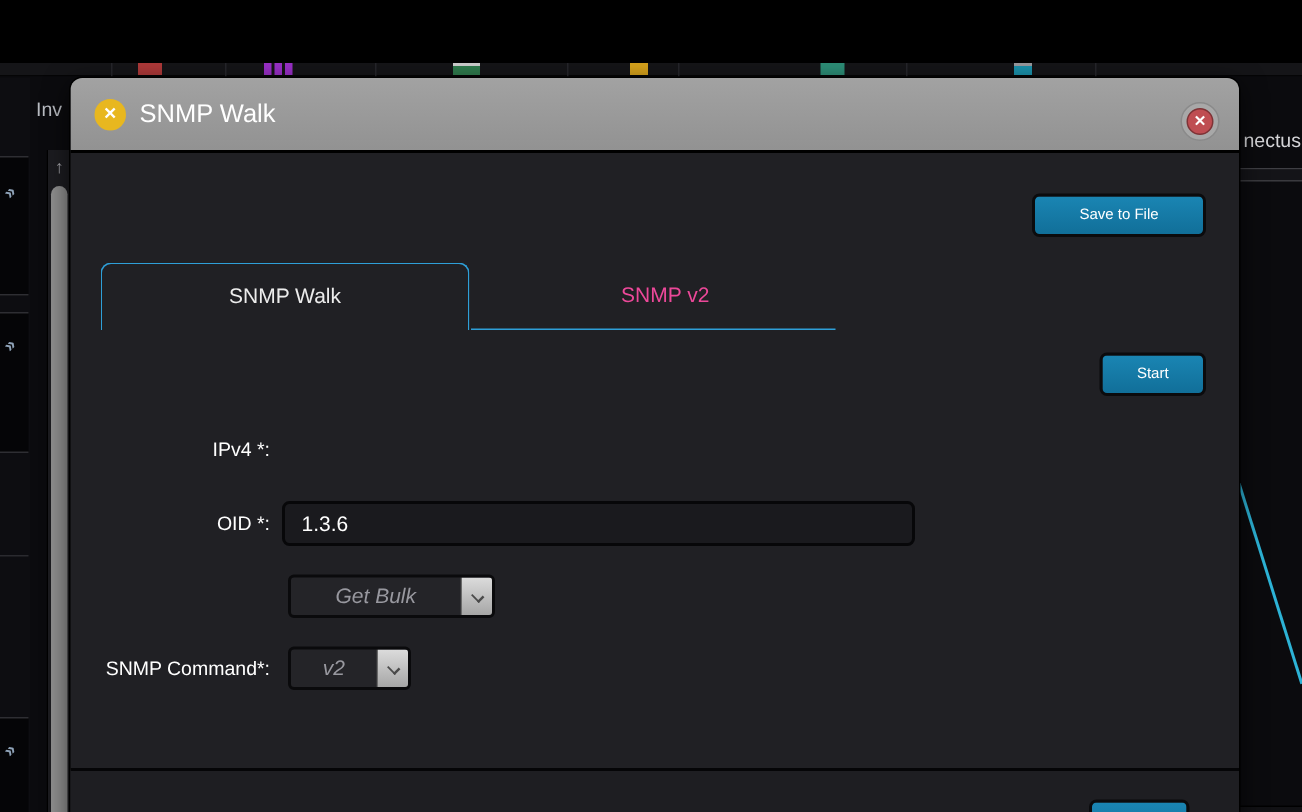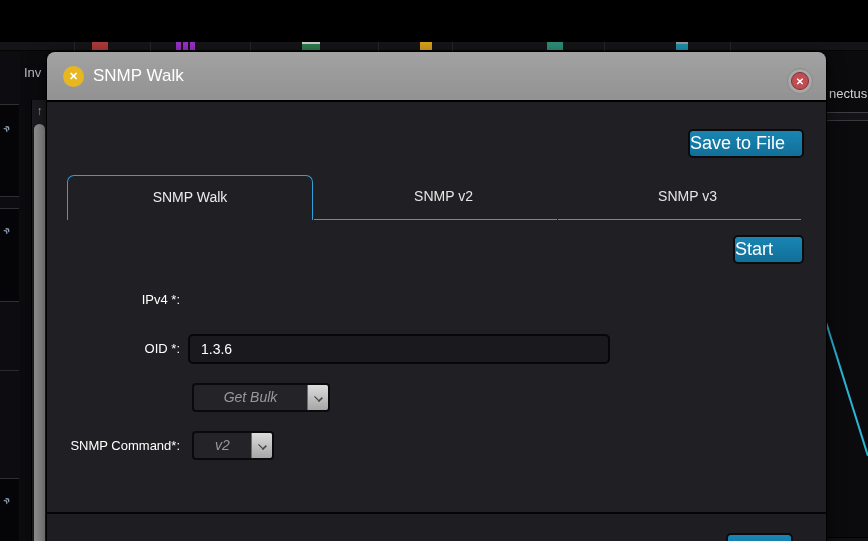--- a/index.html
+++ b/index.html
@@ -51,37 +51,37 @@
   }
   .close-btn .inner {
     position:absolute; left:3px; top:3px; width:18px; height:18px; border-radius:50%;
     background:#bf4d52; border:1px solid #7e3336;
     color:#fff; font-size:10px; font-weight:bold; text-align:center; line-height:17px;
   }
 
   .btn {
     position:absolute; border:2px solid #0b0b0d; border-radius:5px;
     background:linear-gradient(#1a85b3,#116f99);
-    color:#fff; font-size:18px; font-family:"Liberation Sans", sans-serif;
-    text-align:left; cursor:pointer;
+    color:#fff; font-size:10px; font-family:"Liberation Sans", sans-serif;
+    text-align:center; cursor:pointer;
   }
   .btn-save { left:641px; top:77px; width:116px; height:29px; line-height:25px; }
   .btn-start { left:686px; top:183px; width:71px; height:29px; line-height:25px; }
   .btn-close { left:679px; top:481px; width:67px; height:31px; line-height:27px;font-weight:bold; }
 
   .tabs { position:absolute; left:20px; top:123px; width:736px; height:45px; display:flex; }
   .tab {
     height:45px; font-size:14px; text-align:center; line-height:43px; cursor:pointer;
   }
   .tab.active {
     width:246px; color:#ececec; background:#202024;
     border:1px solid #2e9fd8; border-bottom:none; border-radius:7px 7px 0 0;
   }
   .tab.inactive {
-    width:243px; margin-left:1px; color:#e5e5e5;
+    width:243px; margin-left:1px; color:#ec4899;
     border-bottom:1px solid #2e9fd8;
     padding-left:16px;
   }
 
   .form-row { position:absolute; left:0; height:30px; }
   .form-label {
     position:absolute; left:0; top:0; width:133px; height:30px;
     text-align:right; color:#ffffff; font-size:13px; line-height:30px;
   }
   .text-input {
@@ -170,21 +170,20 @@
       <div class="close-btn">
         <div class="inner">✕</div>
       </div>
     </div>
 
     <div class="btn btn-save">Save to File</div>
 
     <div class="tabs">
       <div class="tab active">SNMP Walk</div>
       <div class="tab inactive">SNMP v2</div>
-      <div class="tab inactive">SNMP v3</div>
     </div>
 
     <div class="btn btn-start">Start</div>
 
     <div class="form-row" style="top:233px;width:580px">
       <div class="form-label">IPv4 *:</div>
     </div>
 
     <div class="form-row" style="top:282px;width:580px">
       <div class="form-label">OID *:</div>

